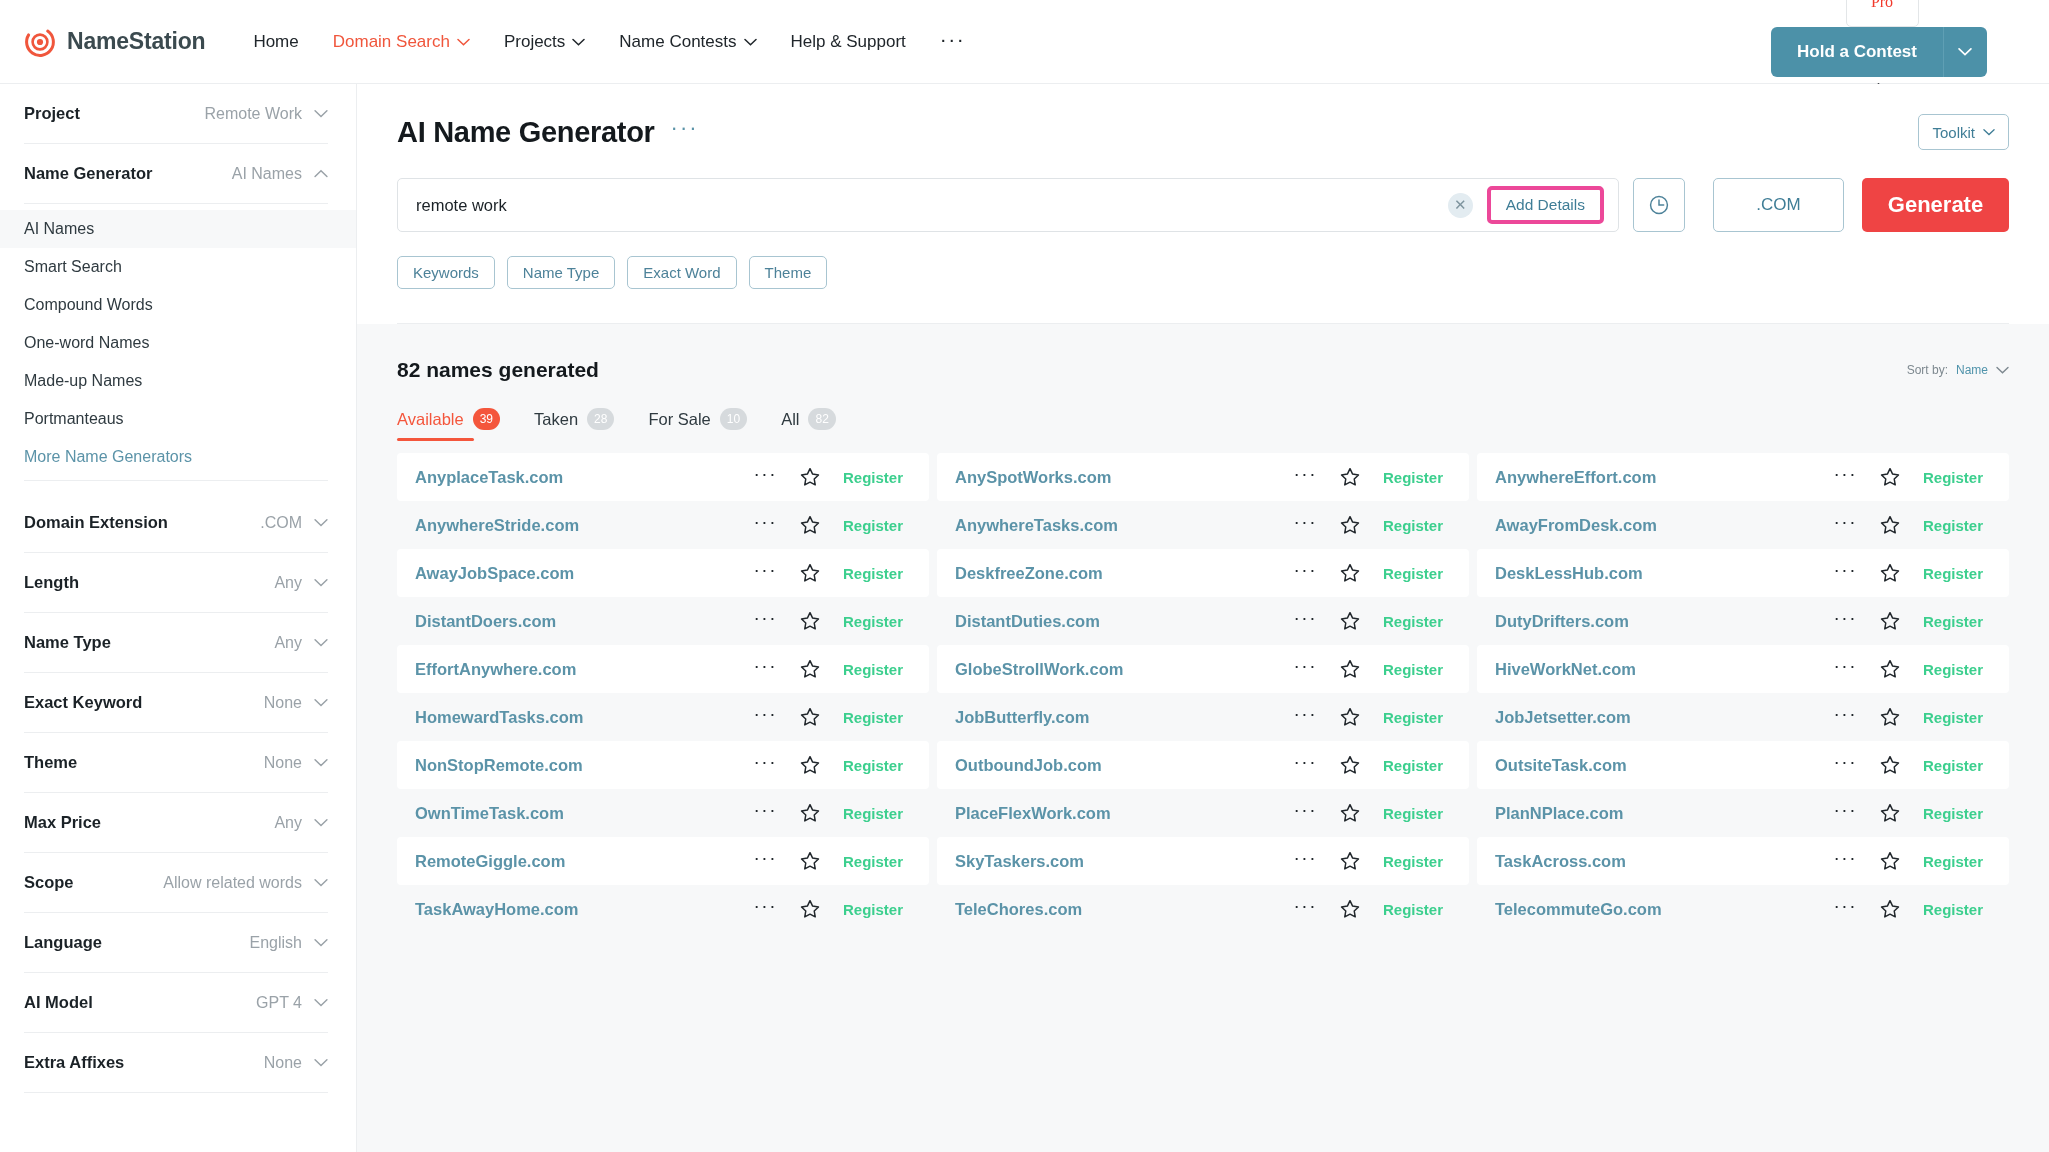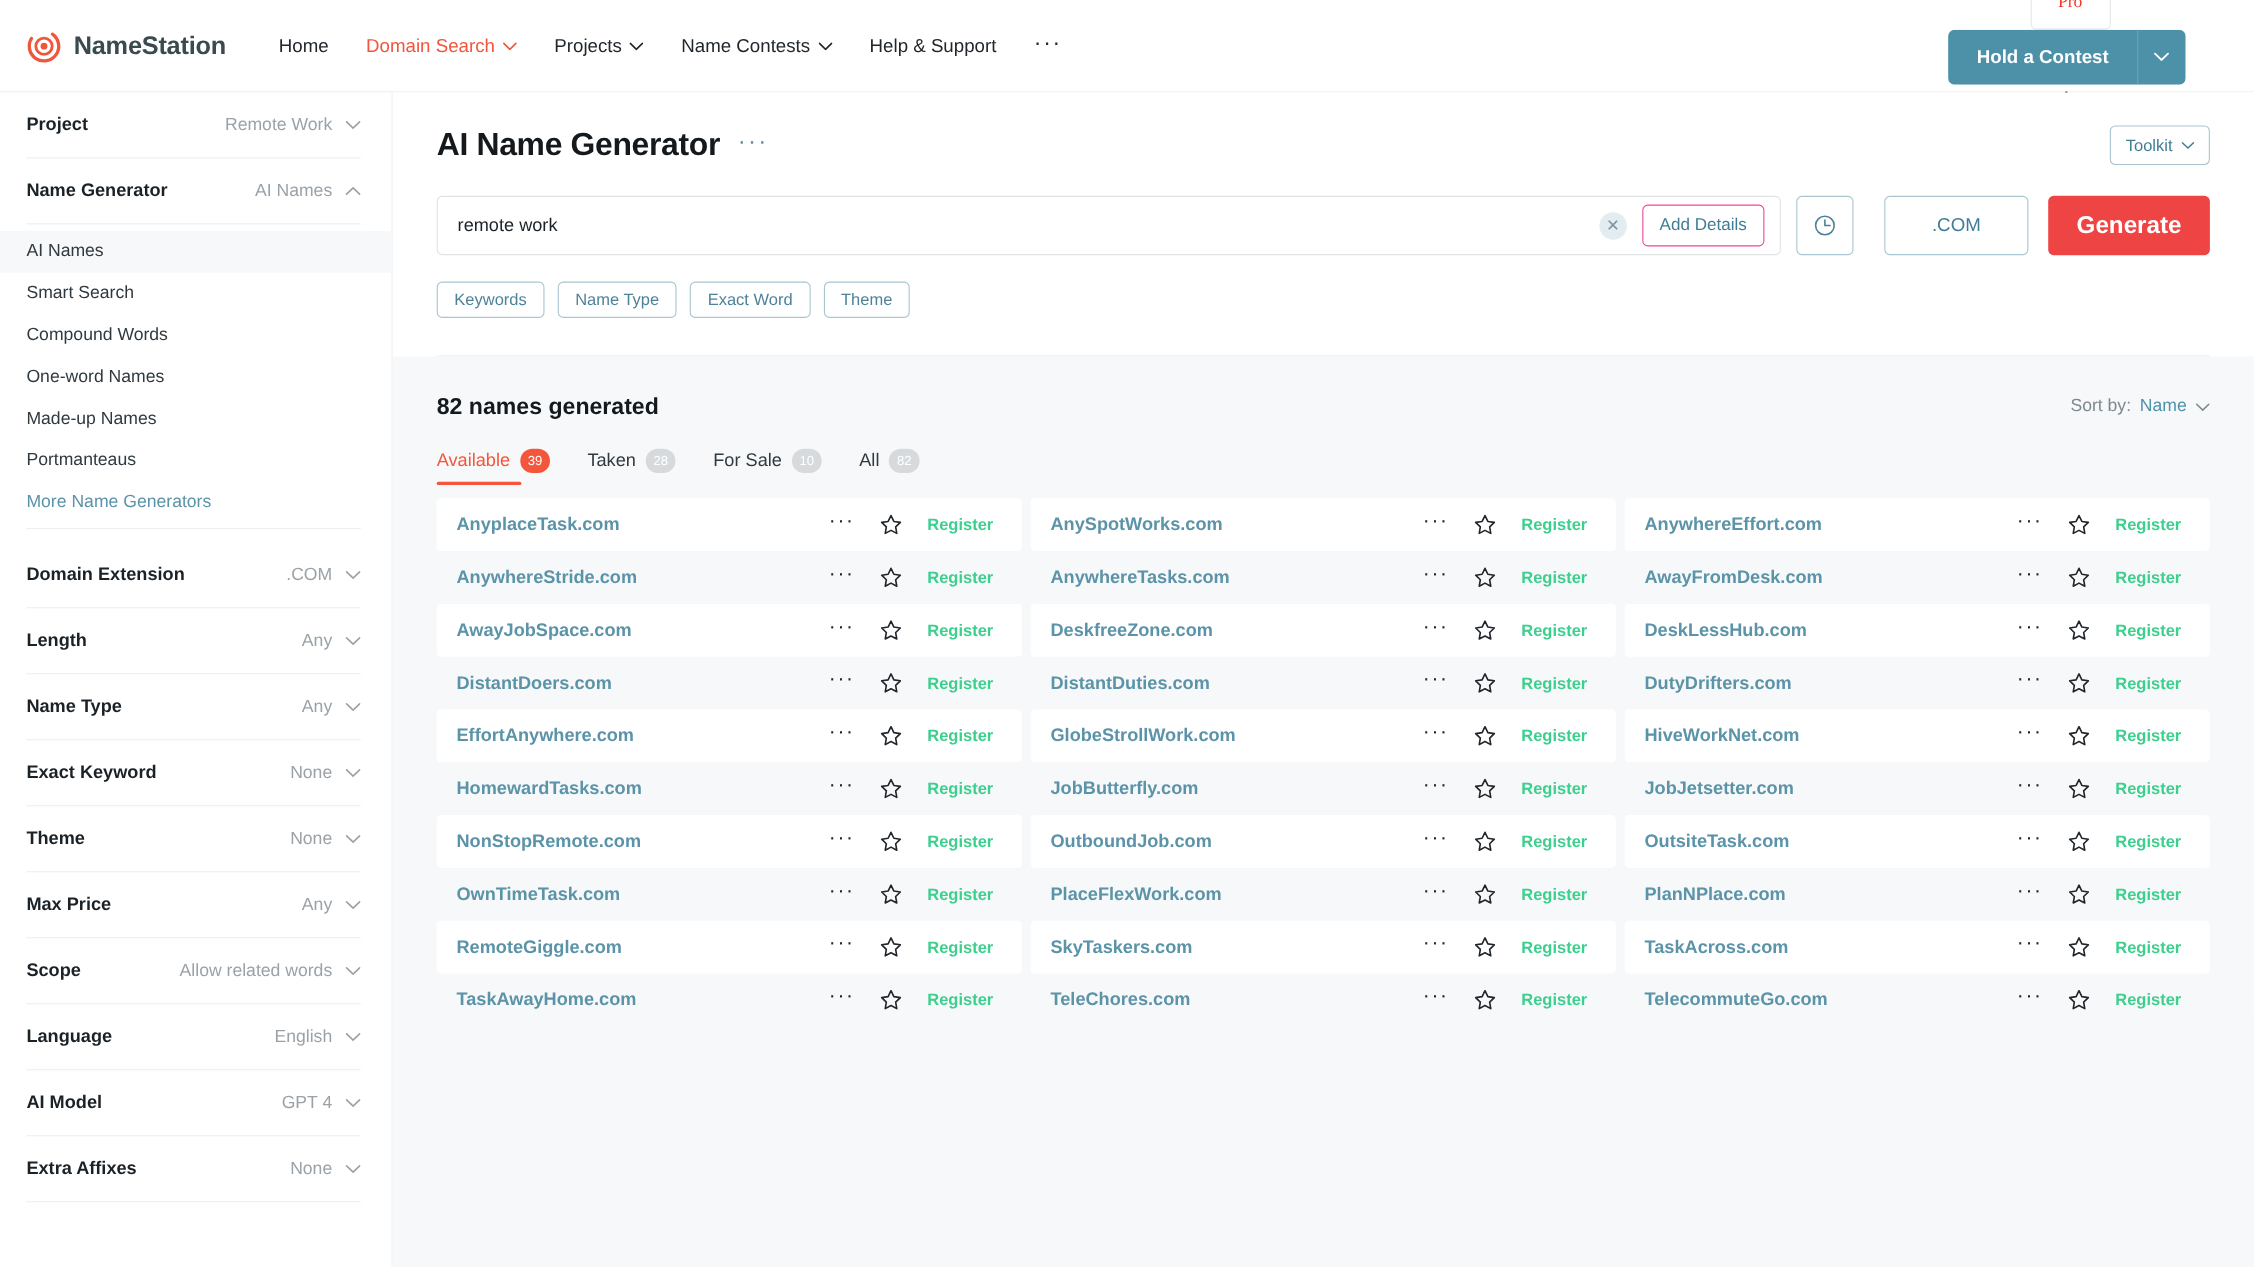--- a/index.html
+++ b/index.html
@@ -110,21 +110,21 @@
   .kw-box input{
     flex:1; border:0; outline:0; font-size:16.5px; color:#1b2227;
     font-family:"Liberation Sans", sans-serif; background:transparent;
   }
   .clear-x{
     width:25px; height:25px; border-radius:50%; background:#e3ecf1;
     display:flex; align-items:center; justify-content:center;
     font-size:15px; color:#7e949e; cursor:pointer; flex:0 0 25px;
   }
   .add-details{
-    margin-left:14px; height:38px; padding:0 15px; border:1px solid #ec4899;
+    margin-left:14px; height:38px; padding:0 15px; border:4px solid #ec4899;
     border-radius:5px; display:flex; align-items:center; font-size:15.5px;
     color:#3f7d96; cursor:pointer; background:#fff;
   }
   .hist-btn{
     margin-left:14px; width:52px; height:54px; border:1px solid #a8c5d1;
     border-radius:5px; display:flex; align-items:center; justify-content:center;
     cursor:pointer; background:#fff;
   }
   .tld-btn{
     margin-left:28px; width:131px; height:54px; border:1px solid #a8c5d1;
@@ -142,21 +142,21 @@
   .chip{
     height:33px; padding:0 15px; border:1px solid #a8c5d1; border-radius:5px;
     display:flex; align-items:center; font-size:15px; color:#4d8299;
     cursor:pointer; background:#fff;
   }
 
   
   .results{ background:#f7f8f9; min-height:100%; padding:34px 40px 0 40px; }
   .res-head{ display:flex; align-items:center; }
   .res-count{ font-size:21px; font-weight:bold; color:#14191d; }
-  .sort-by{ margin-left:auto; display:flex; align-items:center; gap:8px; font-size:16px; color:#7d888f; cursor:pointer; }
+  .sort-by{ margin-left:auto; display:flex; align-items:center; gap:8px; font-size:12px; color:#7d888f; cursor:pointer; }
   .sort-by .sval{ color:#4f93ab; }
 
   .tabs{ display:flex; align-items:flex-end; gap:34px; margin-top:26px; }
   .tab{ display:flex; align-items:center; gap:9px; padding-bottom:11px; cursor:pointer; position:relative; }
   .tab .tlabel{ font-size:16.5px; color:#2f3a40; }
   .tab.active .tlabel{ color:#f4563c; }
   .tab .badge{
     min-width:27px; height:22px; padding:0 7px; border-radius:11px;
     background:#d6dadd; color:#fff; font-size:12px;
     display:flex; align-items:center; justify-content:center;

